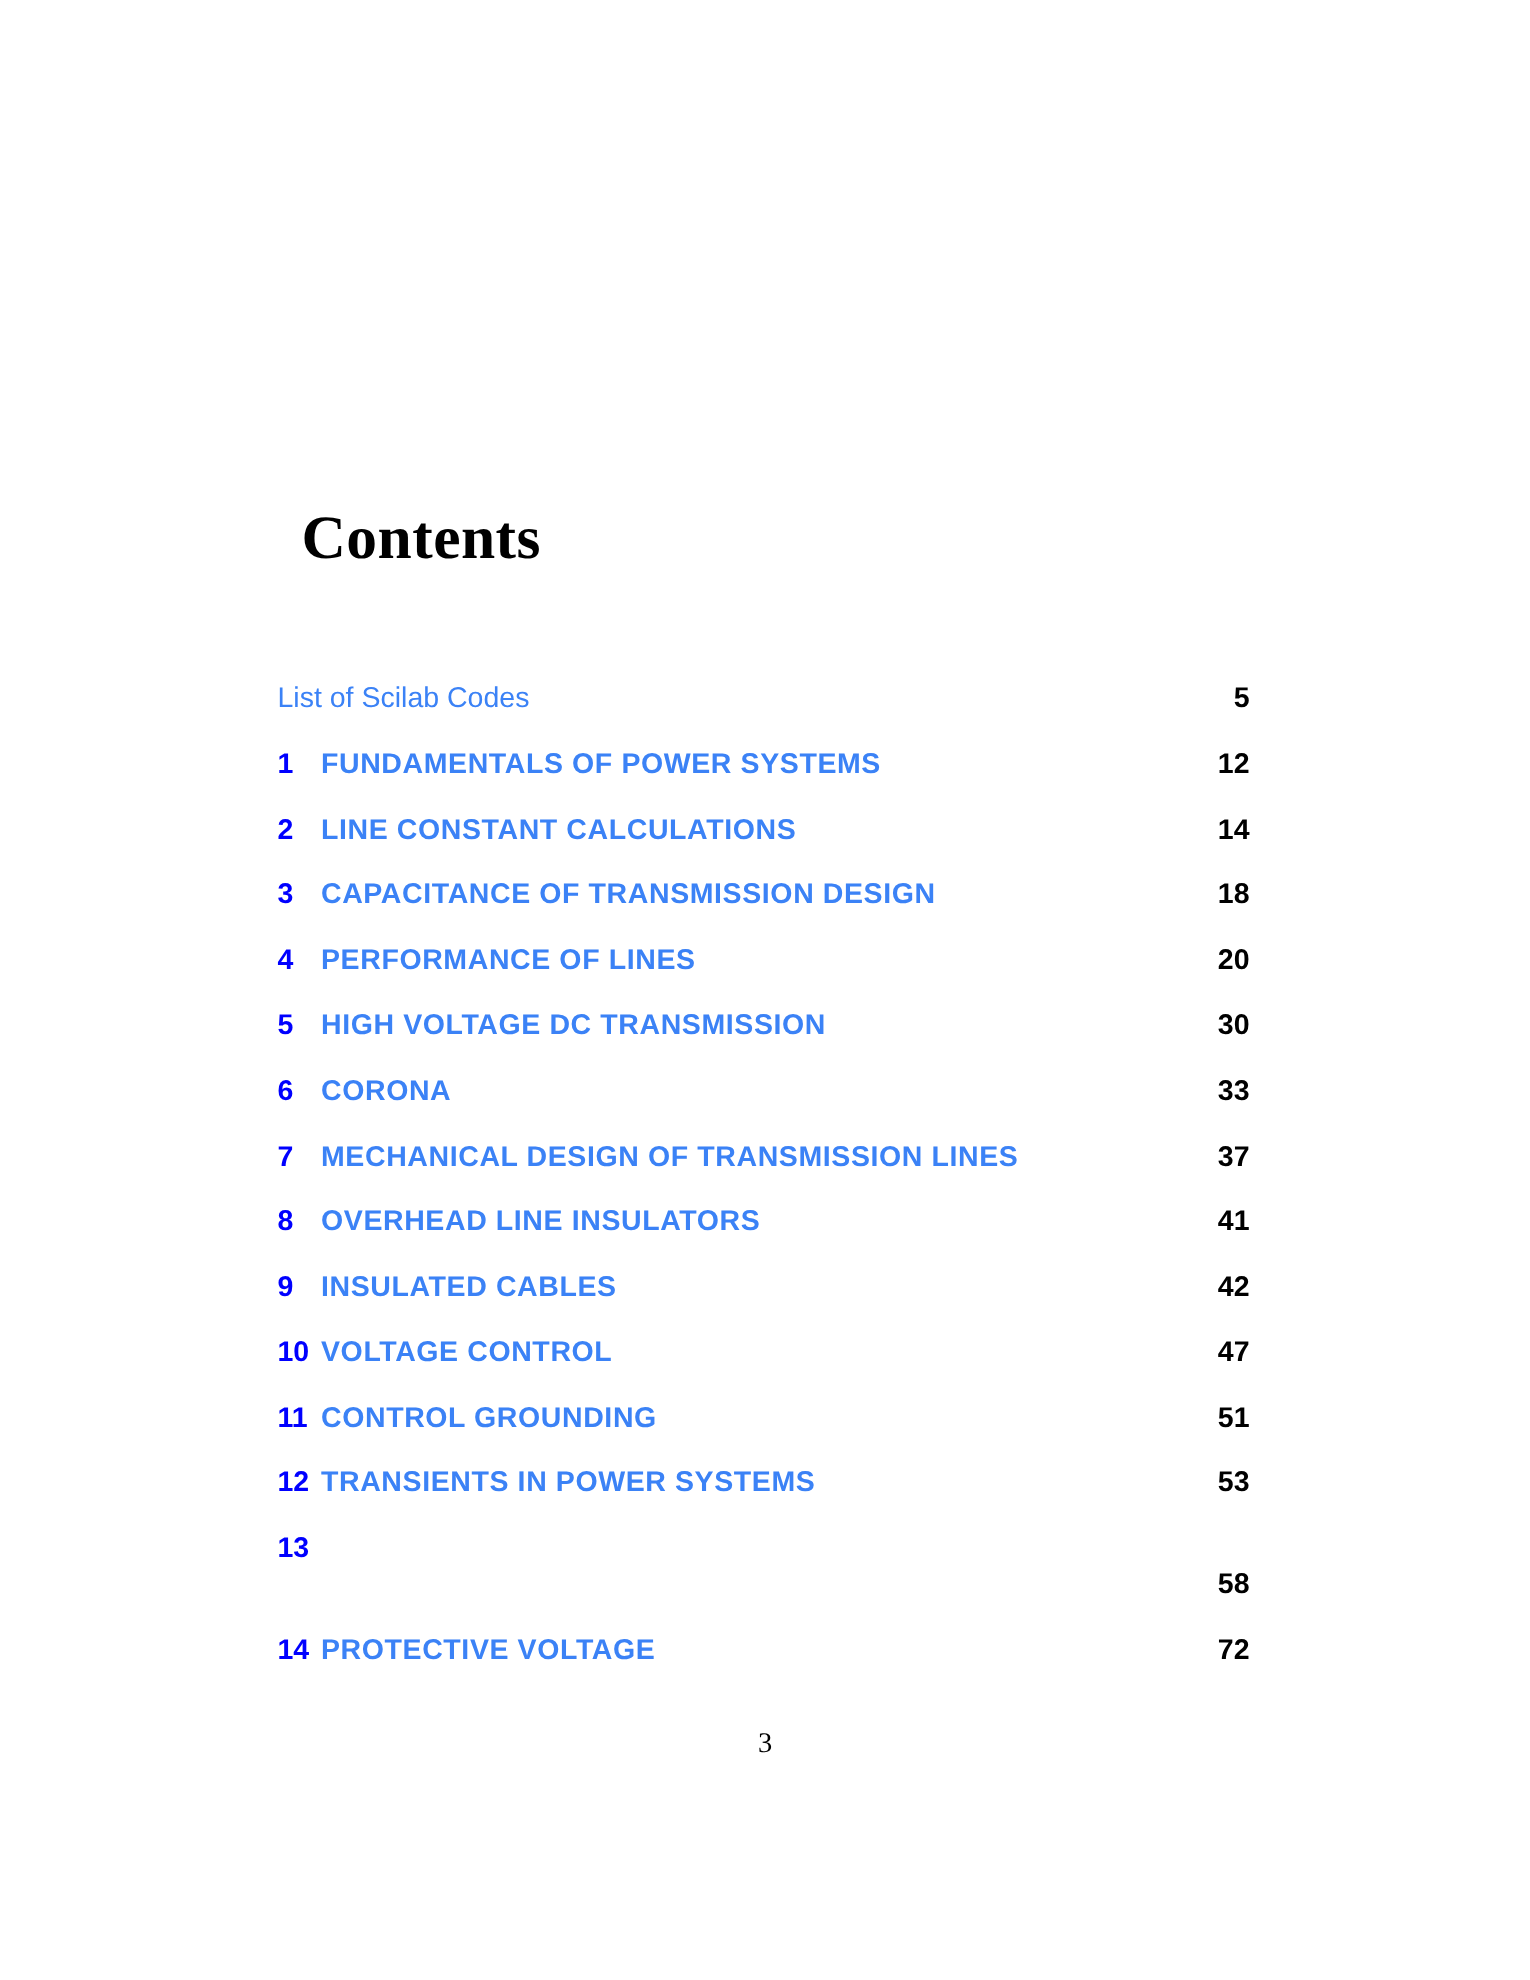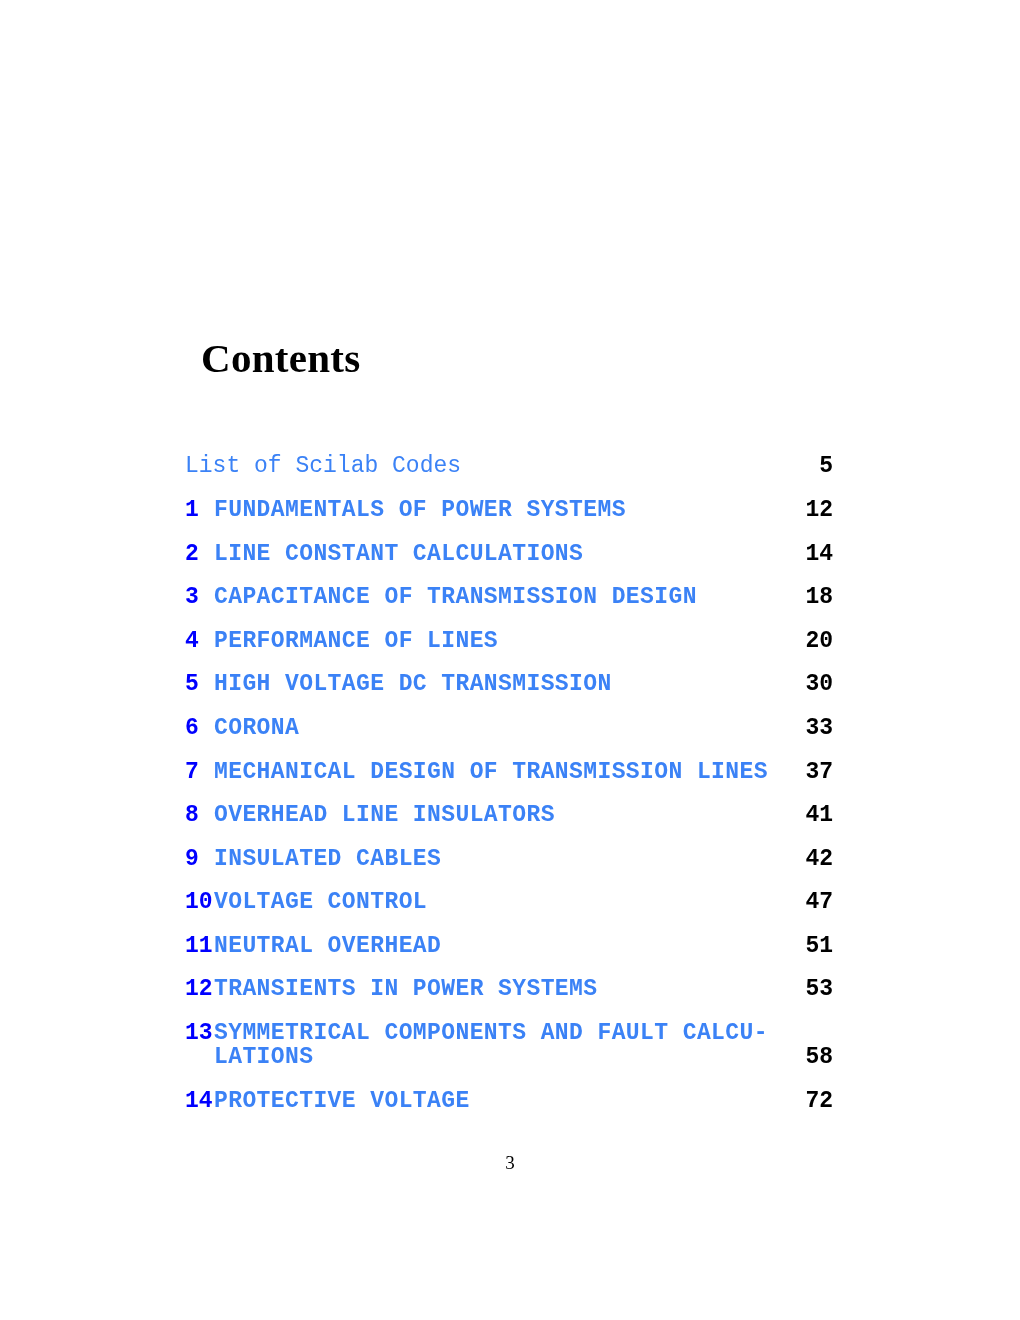--- a/index.html
+++ b/index.html
@@ -28,23 +28,23 @@
     .toc {
       position: absolute;
       left: 185px;
       top: 0;
       width: 648px;
     }
     .toc-entry {
       position: absolute;
       left: 0;
       width: 648px;
-      font-size: 23px;
+      font-size: 19px;
       line-height: 24px;
-      font-family: Liberation Mono, monospace;
+      font-family: Liberation Sans, sans-serif;
       font-weight: bold;
     }
     .toc-entry .num {
       position: absolute;
       left: 0;
       color: #0000ff;
     }
     .toc-entry .label {
       position: absolute;
       left: 29px;
@@ -147,36 +147,32 @@
   </a>
 
   <a class="toc-entry" style="top:890px;">
     <span class="num">10</span>
     <span class="label">VOLTAGE CONTROL</span>
     <span class="page">47</span>
   </a>
 
   <a class="toc-entry" style="top:934px;">
     <span class="num">11</span>
-    <span class="label">NEUTRAL OVERHEAD</span>
+    <span class="label">CONTROL GROUNDING</span>
     <span class="page">51</span>
   </a>
 
   <a class="toc-entry" style="top:977px;">
     <span class="num">12</span>
     <span class="label">TRANSIENTS IN POWER SYSTEMS</span>
     <span class="page">53</span>
   </a>
 
   <a class="toc-entry" style="top:1021px; height:48px;">
     <span class="num">13</span>
-    <span class="label">
-      <span>SYMMETRICAL COMPONENTS AND FAULT CALCU-</span>
-      <span class="line2">LATIONS</span>
-    </span>
     <span class="page" style="top:24px;">58</span>
   </a>
 
   <a class="toc-entry" style="top:1089px;">
     <span class="num">14</span>
     <span class="label">PROTECTIVE VOLTAGE</span>
     <span class="page">72</span>
   </a>
 
 </div>

